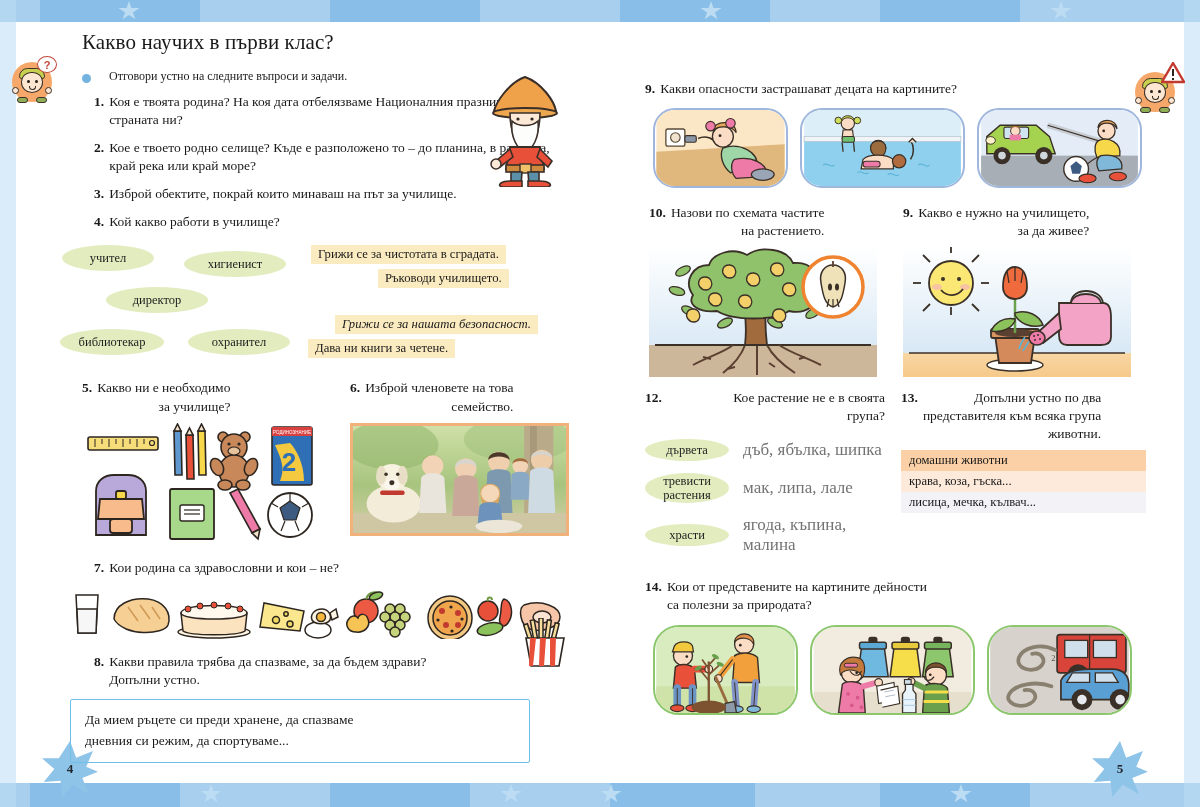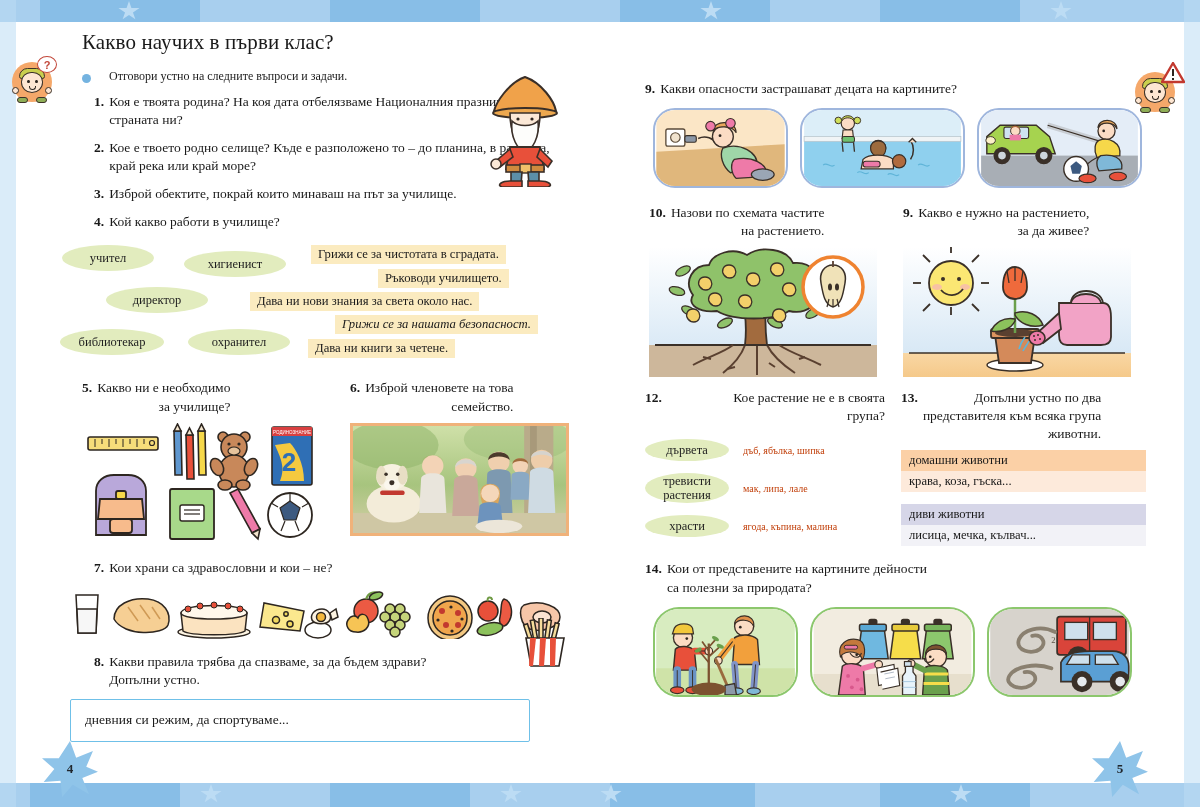--- a/index.html
+++ b/index.html
@@ -123,21 +123,21 @@
   .note-box{
     border:1.5px solid #6fc0e8; border-radius:2px;
     font-size:13.5px; color:#1a1a1a; line-height:1.55;
     padding:10px 14px;
   }
 
   .legend-row{ display:flex; align-items:center; gap:14px; margin-bottom:9px; }
 
   .animal-band{ font-size:12.6px; color:#1a1a1a; padding:3px 8px; }
 
-  .lbl-sm { font-size:10px; color:#c2410c;font-family:Liberation Serif, serif; }
+  .lbl-sm { font-size:17px; color:#737373;font-family:Liberation Serif, serif; }
 </style>
 </head>
 <body>
 
 <div id="page">
 
   <div class="band top">
     <div class="blk" style="left:40px;width:160px;"></div>
     <div class="blk" style="left:330px;width:150px;"></div>
     <div class="blk" style="left:620px;width:150px;"></div>
@@ -224,21 +224,20 @@
 
     <div style="position:relative;height:120px;margin-top:4px;">
       <div class="chip" style="position:absolute;left:2px;top:4px;width:92px;height:26px;">учител</div>
       <div class="chip" style="position:absolute;left:124px;top:10px;width:102px;height:26px;">хигиенист</div>
       <div class="chip" style="position:absolute;left:46px;top:46px;width:102px;height:26px;">директор</div>
       <div class="chip" style="position:absolute;left:0px;top:88px;width:104px;height:26px;">библиотекар</div>
       <div class="chip" style="position:absolute;left:128px;top:88px;width:102px;height:26px;">охранител</div>
 
       <div class="ystrip" style="position:absolute;left:251px;top:4px;">Грижи се за чистотата в сградата.</div>
       <div class="ystrip" style="position:absolute;left:318px;top:28px;">Ръководи училището.</div>
-      <div class="ystrip" style="position:absolute;left:190px;top:51px;">Дава ни нови знания за света около нас.</div>
       <div class="ystrip" style="position:absolute;left:275px;top:74px;font-style:italic;">Грижи се за нашата безопасност.</div>
       <div class="ystrip" style="position:absolute;left:248px;top:98px;">Дава ни книги за четене.</div>
     </div>
 
     <div style="display:flex;gap:30px;margin-top:18px;margin-left:22px;">
       <div style="width:240px;">
         <div class="q tight" style="margin-left:0;">
           <span class="n">5.</span>
           <span class="tx">
             <span>Какво ни е необходимо</span><br>
@@ -376,21 +375,21 @@
             <path d="M130 85 C130 79 152 79 152 85 L154 104 L128 104Z" fill="#6d93bd"></path>
             <circle cx="141" cy="71" r="9.2" fill="#f5d7ba"></circle>
             <ellipse cx="150" cy="106" rx="24" ry="7" fill="#ece6d9"></ellipse>
           </svg>
         </div>
       </div>
     </div>
 
     <div class="q" style="margin-top:16px;">
       <span class="n">7.</span>
-      <span class="tx">Кои храни са здравословни и кои – не?</span>
+      <span class="tx">Кои родина са здравословни и кои – не?</span>
     </div>
 
     <div style="margin-left:8px;width:500px;height:52px;">
       <svg viewBox="0 0 500 52" width="500" height="52">
         <g stroke="#2d2620" stroke-width="1.5" fill="none">
 
           <path d="M8 8 L30 8 L28 46 L10 46Z" fill="#fff"></path>
           <path d="M9 22 L29 22 L28 46 L10 46Z" fill="#f7f7f7"></path>
 
           <path d="M46 32 C46 18 62 10 80 12 C96 14 104 26 100 38 C96 48 56 50 46 32Z" fill="#f6cf94"></path>
@@ -483,20 +482,21 @@
 
     <div class="q" style="margin-top:14px;">
       <span class="n">8.</span>
       <span class="tx">
         <span>Какви правила трябва да спазваме, за да бъдем здрави?</span><br>
         <span>Допълни устно.</span>
       </span>
     </div>
 
     <div class="note-box" style="margin-left:10px;width:460px;margin-top:8px;">
+      <div>Да мием ръцете си преди хранене, да спазваме</div>
       <div>дневния си режим, да спортуваме...</div>
     </div>
   </div>
 
   <div class="col col-right">
 
     <div class="badge" style="left:490px;top:48px;">
       <div class="hair"></div>
         <div class="face"></div>
       <div class="eye a"></div>
@@ -664,21 +664,21 @@
             </g>
             <path d="M180 52 L178 60 M184 52 L184 60 M188 52 L190 60" stroke="#3a3028" stroke-width="1.2"></path>
           </svg>
         </div>
       </div>
 
       <div style="width:230px;">
         <div class="q tight" style="margin-left:0;">
           <span class="n">9.</span>
           <span class="tx">
-            <span>Какво е нужно на растението,</span><br>
+            <span>Какво е нужно на училището,</span><br>
             <span>за да живее?</span>
           </span>
         </div>
         <div style="margin-top:6px;width:228px;height:130px;">
           <svg viewBox="0 0 228 130" width="100%" height="100%">
             <defs>
               <linearGradient id="skyg2" x1="0" y1="0" x2="0" y2="1">
                 <stop offset="0%" stop-color="#ffffff"></stop>
                   <stop offset="100%" stop-color="#cfe3f3"></stop>
               </linearGradient>
@@ -767,21 +767,20 @@
           <span class="n">13.</span>
           <span class="tx">
             <span>Допълни устно по два</span><br>
             <span>представителя към всяка група</span><br>
             <span>животни.</span>
           </span>
         </div>
         <div style="margin-top:6px;">
           <div class="animal-band" style="background:#fbd0a6;">домашни животни</div>
           <div class="animal-band" style="background:#fdeadb;">крава, коза, гъска...</div>
-          <div class="animal-band" style="background:#d6d6e8;margin-top:12px;">диви животни</div>
           <div class="animal-band" style="background:#f2f2f7;">лисица, мечка, кълвач...</div>
         </div>
       </div>
     </div>
 
     <div class="q" style="margin-left:0;margin-top:14px;">
       <span class="n">14.</span>
       <span class="tx">
         <span>Кои от представените на картините дейности</span><br>
         <span>са полезни за природата?</span>

